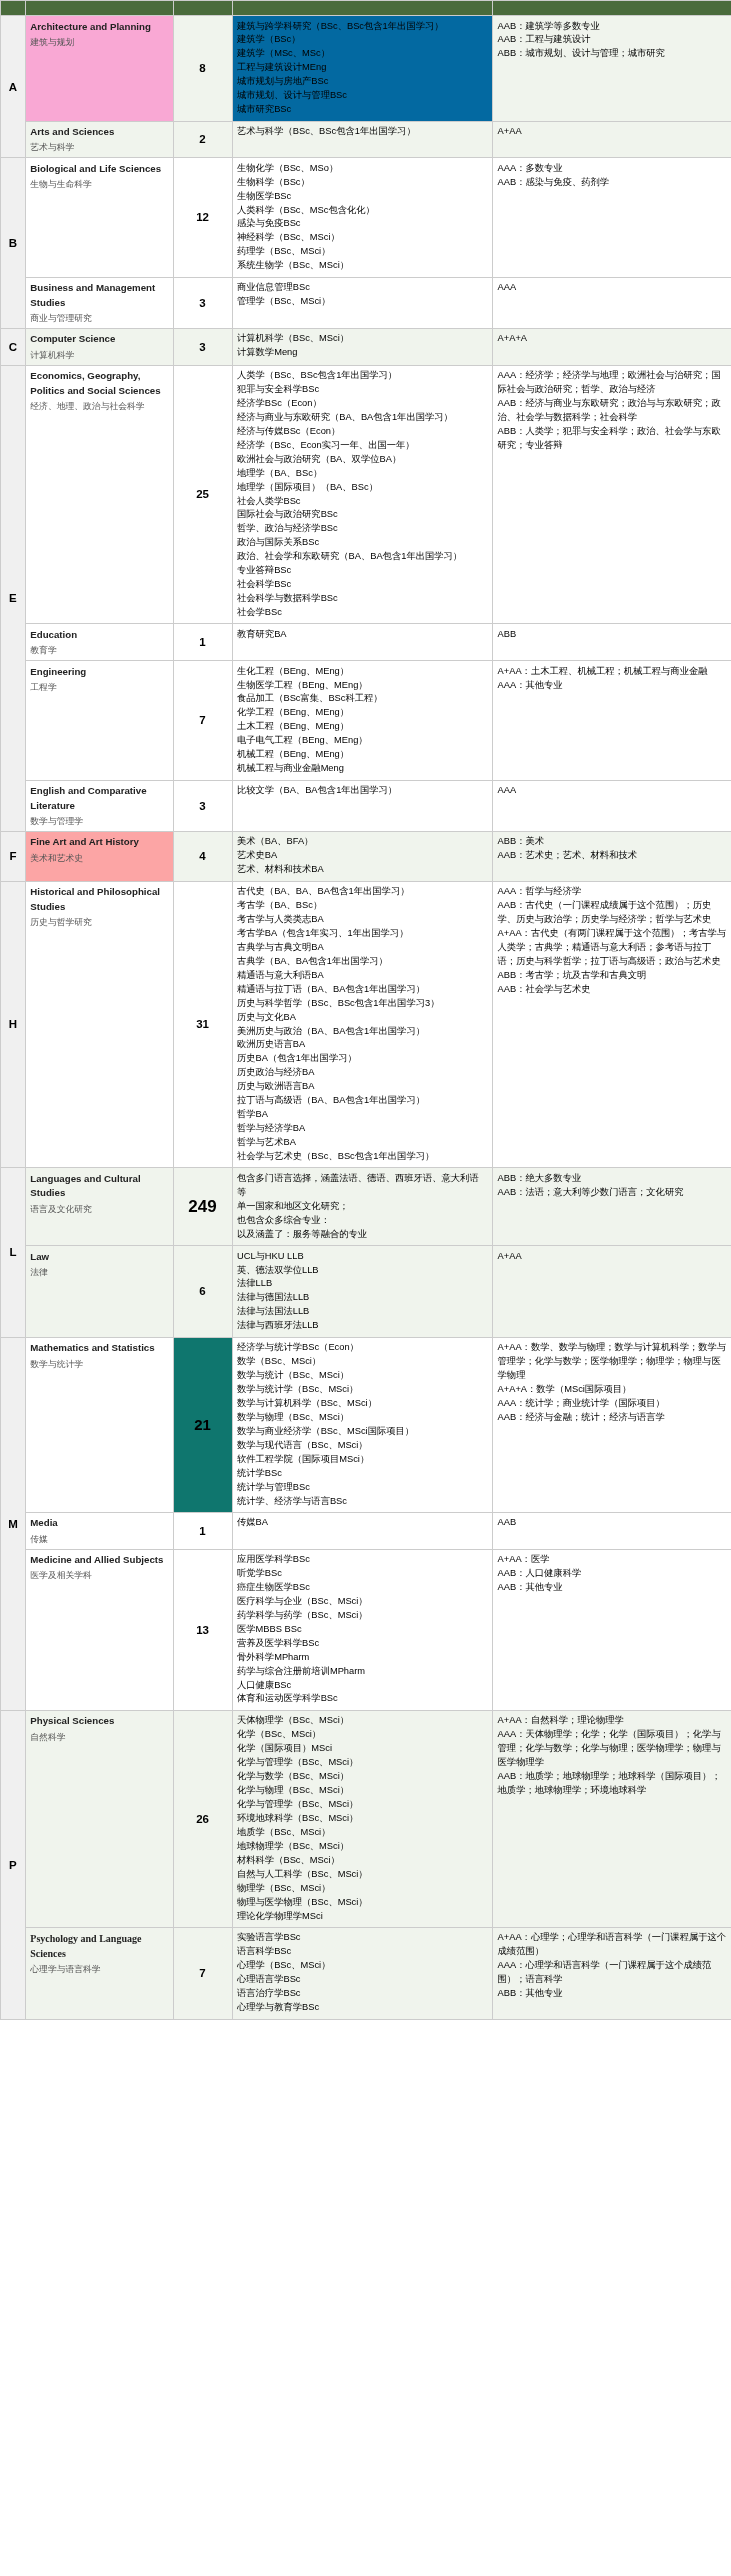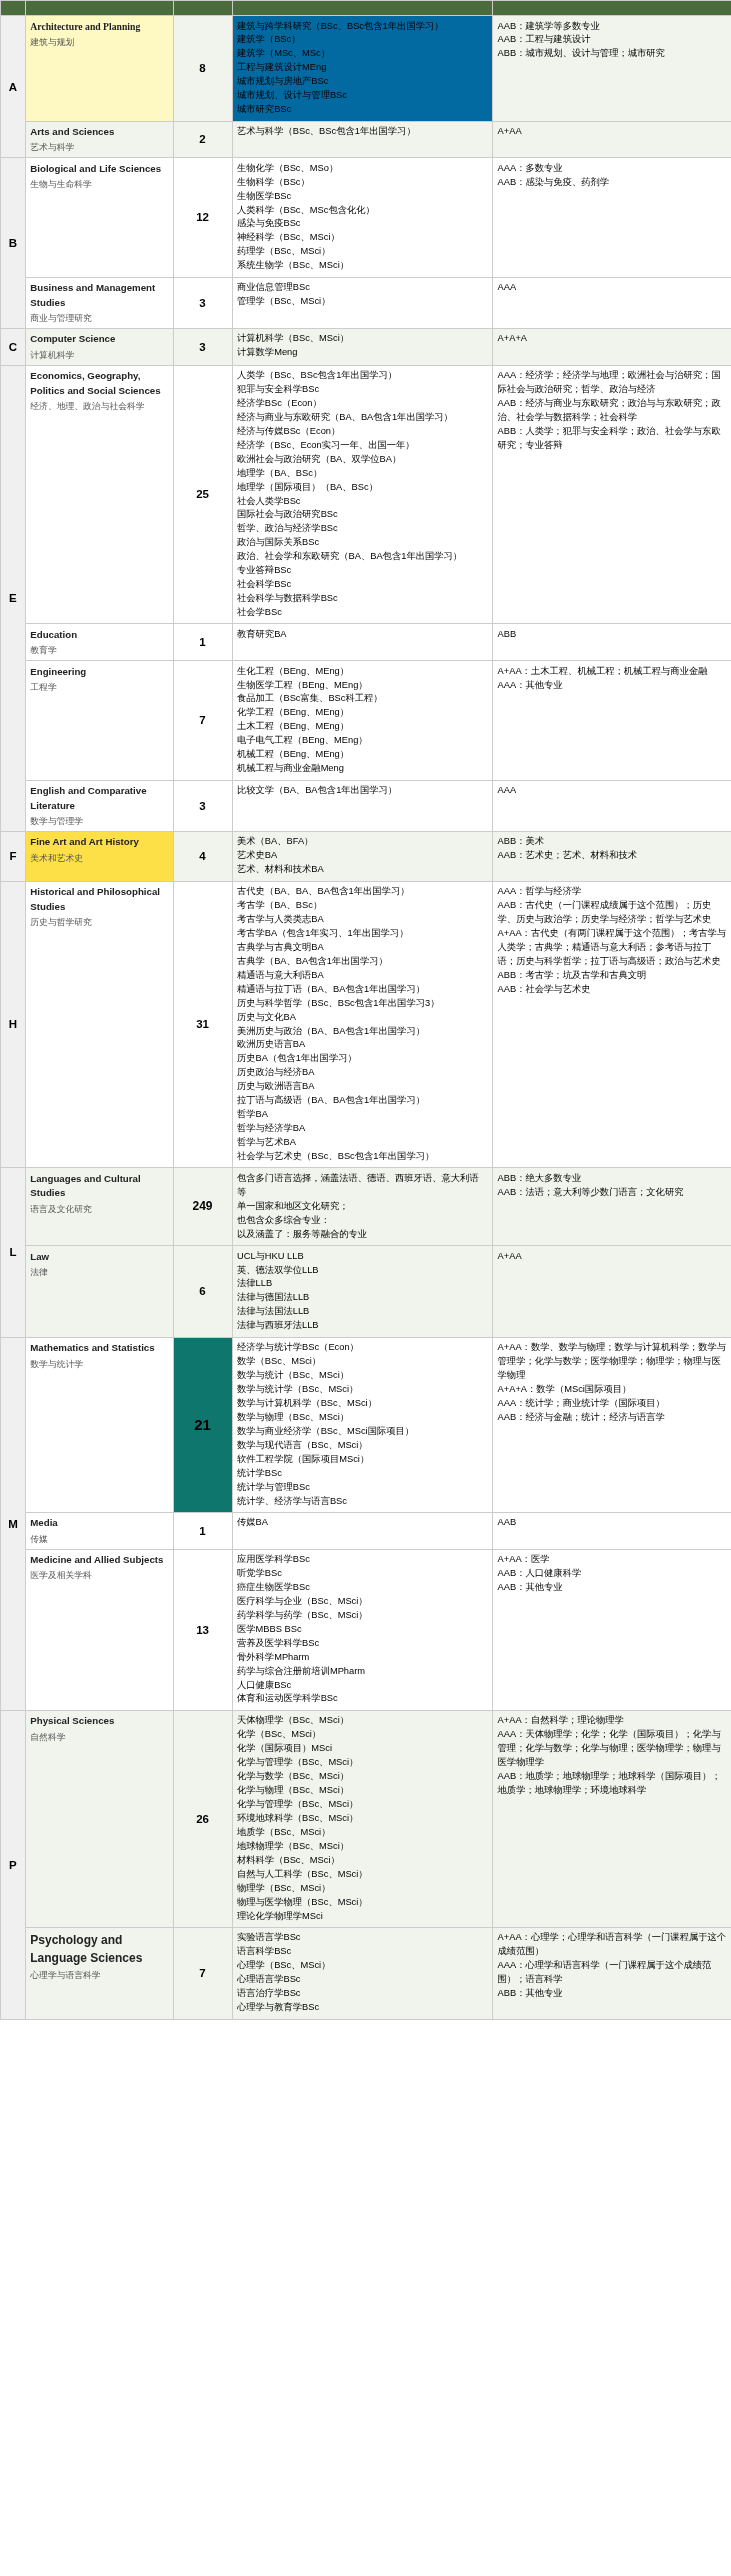--- a/index.html
+++ b/index.html
@@ -42,21 +42,21 @@
         <th style="width:19.4px"></th>
         <th style="width:115px"></th>
         <th style="width:46px"></th>
         <th style="width:203px"></th>
         <th style="width:186px"></th>
       </tr>
     </thead>
     <tbody id="table-body">
     <tr>
           <td rowspan="2" style="text-align: center; font-weight: bold; font-size: 11.5px; background: rgb(240, 240, 240); vertical-align: middle;">A</td>
-          <td style="background: #fef9c3; font-family: Liberation Serif, serif;">
+          <td style="background: #f9a8d4;">
             <div style="font-weight: bold; font-size: 9.7px; color: rgb(34, 34, 34); line-height: 1.5;">Architecture and Planning</div>
             <div style="font-size: 8.8px; color: rgb(85, 85, 85); margin-top: 1.8px;">建筑与规划</div>
           </td>
           <td style="text-align: center; vertical-align: middle; font-size: 11.5px; font-weight: bold; background: rgb(240, 244, 237);">8</td>
           <td style="font-size: 9.3px; line-height: 1.5; background: #0369a1; white-space: pre-wrap;">建筑与跨学科研究（BSc、BSc包含1年出国学习）
 建筑学（BSc）
 建筑学（MSc、MSc）
 工程与建筑设计MEng
 城市规划与房地产BSc
 城市规划、设计与管理BSc
@@ -172,21 +172,21 @@
           <td style="background: rgb(255, 255, 255);">
             <div style="font-weight: bold; font-size: 9.7px; color: rgb(34, 34, 34); line-height: 1.5;">English and Comparative Literature</div>
             <div style="font-size: 8.8px; color: rgb(85, 85, 85); margin-top: 1.8px;">数学与管理学</div>
           </td>
           <td style="text-align: center; vertical-align: middle; font-size: 11.5px; font-weight: bold; background: rgb(255, 255, 255);">3</td>
           <td style="font-size: 9.3px; line-height: 1.5; background: rgb(255, 255, 255); white-space: pre-wrap;">比较文学（BA、BA包含1年出国学习）</td>
           <td style="font-size: 9.3px; line-height: 1.5; background: rgb(255, 255, 255); white-space: pre-wrap;">AAA</td>
         </tr>
         <tr>
           <td rowspan="1" style="text-align: center; font-weight: bold; font-size: 11.5px; background: rgb(240, 240, 240); vertical-align: middle;">F</td>
-          <td style="background: #fde047;">
+          <td style="background: #fca5a5;">
             <div style="font-weight: bold; font-size: 9.7px; color: rgb(34, 34, 34); line-height: 1.5;">Fine Art and Art History</div>
             <div style="font-size: 8.8px; color: rgb(85, 85, 85); margin-top: 1.8px;">美术和艺术史</div>
           </td>
           <td style="text-align: center; vertical-align: middle; font-size: 11.5px; font-weight: bold; background: rgb(240, 244, 237);">4</td>
           <td style="font-size: 9.3px; line-height: 1.5; background: rgb(240, 244, 237); white-space: pre-wrap;">美术（BA、BFA）
 艺术史BA
 艺术、材料和技术BA</td>
           <td style="font-size: 9.3px; line-height: 1.5; background: rgb(240, 244, 237); white-space: pre-wrap;">ABB：美术
 AAB：艺术史；艺术、材料和技术</td>
         </tr>
@@ -222,21 +222,21 @@
 A+AA：古代史（有两门课程属于这个范围）；考古学与人类学；古典学；精通语与意大利语；参考语与拉丁语；历史与科学哲学；拉丁语与高级语；政治与艺术史
 ABB：考古学；坑及古学和古典文明
 AAB：社会学与艺术史</td>
         </tr>
         <tr>
           <td rowspan="2" style="text-align: center; font-weight: bold; font-size: 11.5px; background: rgb(240, 240, 240); vertical-align: middle;">L</td>
           <td style="background: rgb(240, 244, 237);">
             <div style="font-weight: bold; font-size: 9.7px; color: rgb(34, 34, 34); line-height: 1.5;">Languages and Cultural Studies</div>
             <div style="font-size: 8.8px; color: rgb(85, 85, 85); margin-top: 1.8px;">语言及文化研究</div>
           </td>
-          <td style="text-align: center; vertical-align: middle; font-size: 12px; font-weight: bold; background: rgb(240, 244, 237);">249</td>
+          <td style="text-align: center; vertical-align: middle; font-size: 17px; font-weight: bold; background: rgb(240, 244, 237);">249</td>
           <td style="font-size: 9.3px; line-height: 1.5; background: rgb(240, 244, 237); white-space: pre-wrap;">包含多门语言选择，涵盖法语、德语、西班牙语、意大利语等
 单一国家和地区文化研究；
 也包含众多综合专业：
 以及涵盖了：服务等融合的专业</td>
           <td style="font-size: 9.3px; line-height: 1.5; background: rgb(240, 244, 237); white-space: pre-wrap;">ABB：绝大多数专业
 AAB：法语；意大利等少数门语言；文化研究</td>
         </tr>
         <tr>
           <td style="background: rgb(240, 244, 237);">
             <div style="font-weight: bold; font-size: 9.7px; color: rgb(34, 34, 34); line-height: 1.5;">Law</div>
@@ -326,21 +326,21 @@
 自然与人工科学（BSc、MSci）
 物理学（BSc、MSci）
 物理与医学物理（BSc、MSci）
 理论化学物理学MSci</td>
           <td style="font-size: 9.3px; line-height: 1.5; background: rgb(240, 244, 237); white-space: pre-wrap;">A+AA：自然科学；理论物理学
 AAA：天体物理学；化学；化学（国际项目）；化学与管理；化学与数学；化学与物理；医学物理学；物理与医学物理学
 AAB：地质学；地球物理学；地球科学（国际项目）；地质学；地球物理学；环境地球科学</td>
         </tr>
         <tr>
           <td style="background: rgb(240, 244, 237);">
-            <div style="font-weight: bold; font-size: 12px; color: rgb(34, 34, 34); line-height: 1.5;">Psychology and Language Sciences</div>
+            <div style="font-weight: bold; font-size: 10px; color: rgb(34, 34, 34); line-height: 1.5; font-family: Liberation Serif, serif;">Psychology and Language Sciences</div>
             <div style="font-size: 8.8px; color: rgb(85, 85, 85); margin-top: 1.8px;">心理学与语言科学</div>
           </td>
           <td style="text-align: center; vertical-align: middle; font-size: 11.5px; font-weight: bold; background: rgb(240, 244, 237);">7</td>
           <td style="font-size: 9.3px; line-height: 1.5; background: rgb(240, 244, 237); white-space: pre-wrap;">实验语言学BSc
 语言科学BSc
 心理学（BSc、MSci）
 心理语言学BSc
 语言治疗学BSc
 心理学与教育学BSc</td>
           <td style="font-size: 9.3px; line-height: 1.5; background: rgb(240, 244, 237); white-space: pre-wrap;">A+AA：心理学；心理学和语言科学（一门课程属于这个成绩范围）

